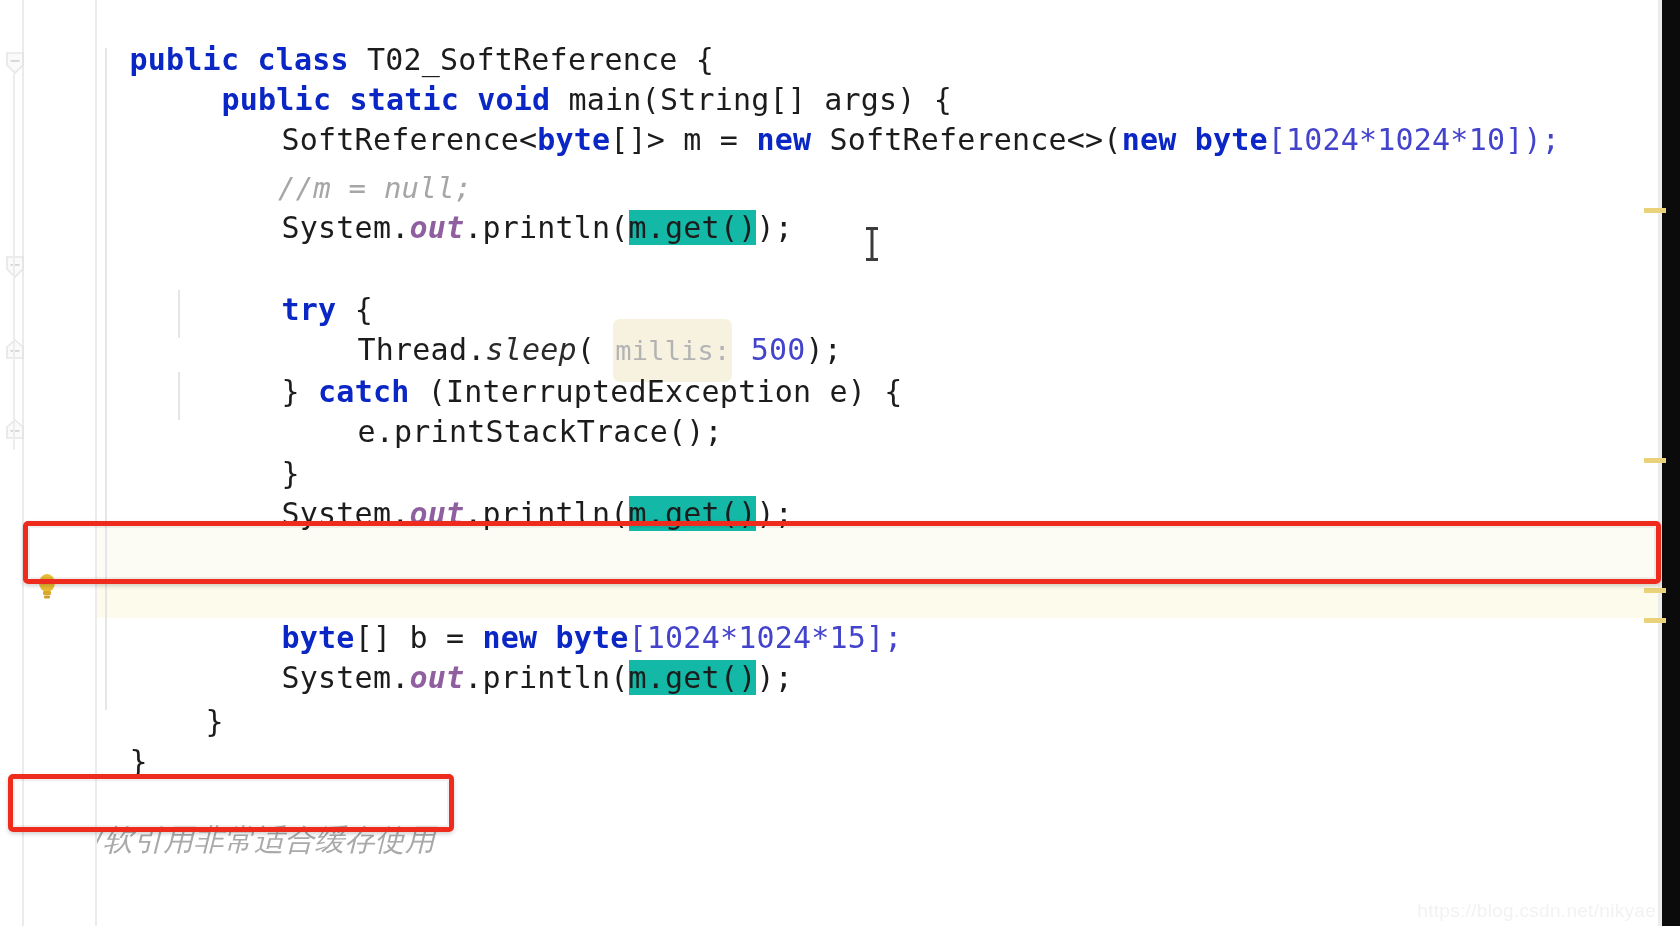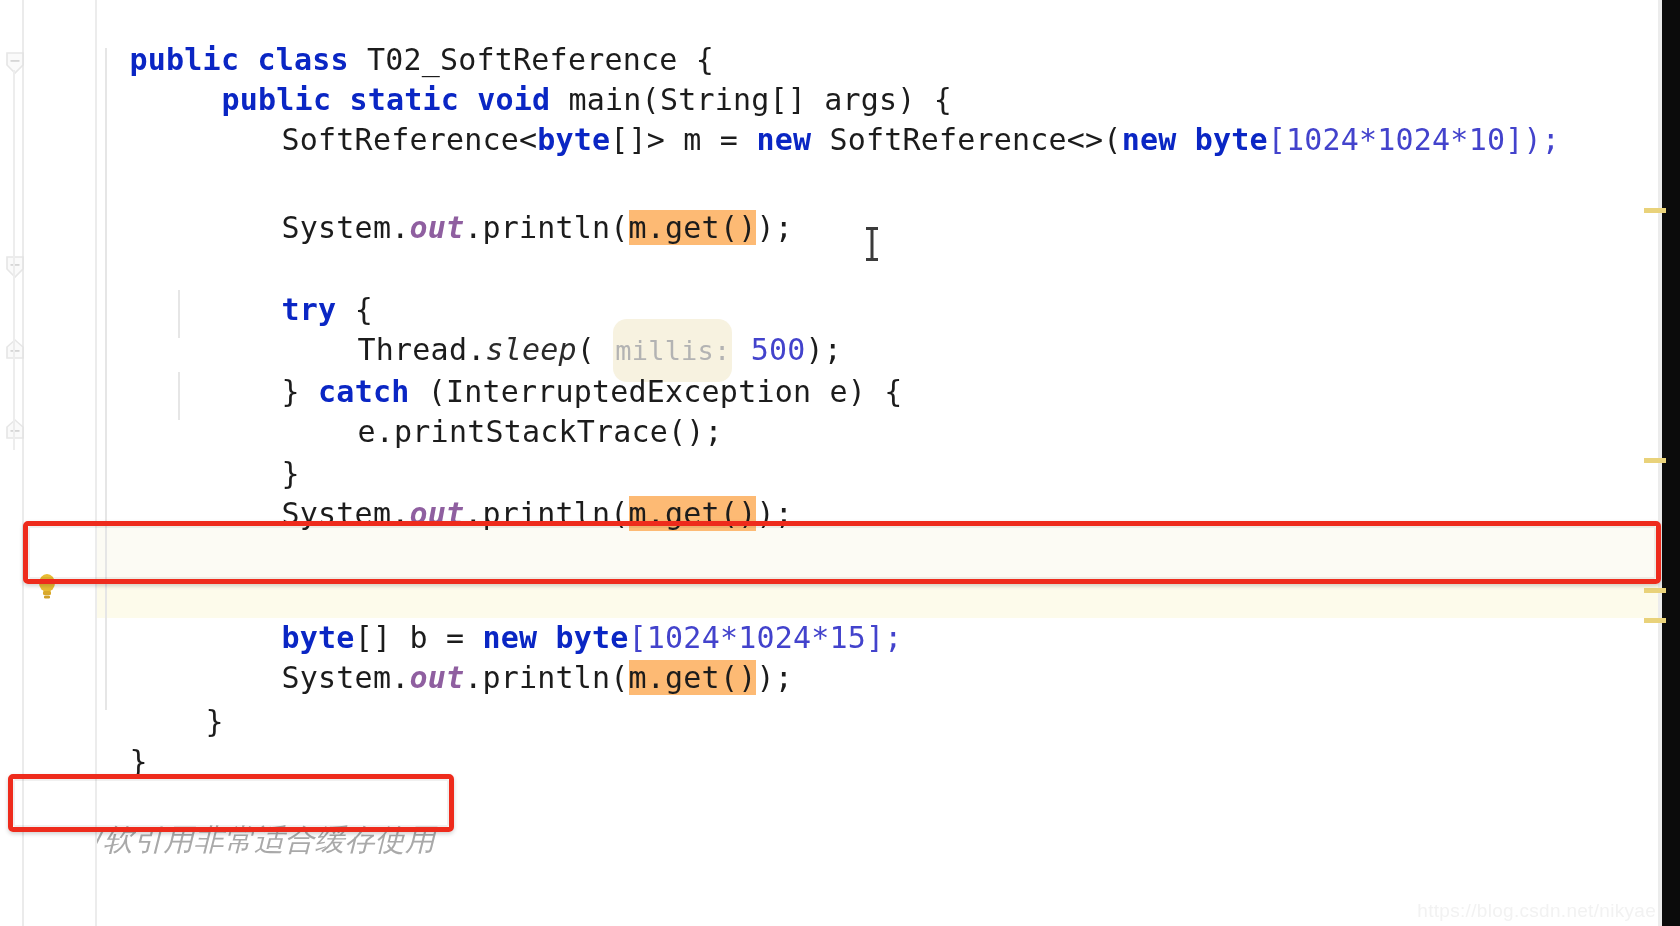--- a/index.html
+++ b/index.html
@@ -77,22 +77,22 @@
     background: #e6e6e6;
   }
 
   
   .kw   { color: #0a26c4; font-weight: bold; }
   .num  { color: #4343cc; }
   .fieldstatic { color: #8f5fa0; font-weight: bold; font-style: italic; }
   .methstatic  { color: #2b2b2b; font-style: italic; }
   .cmt  { color: #a6a6a6; font-style: italic; }
   .cmt-cn { color: #a9a9a9; font-style: italic; font-family: "DejaVu Serif", "Liberation Serif", serif; }
-  .hl   { background: #fdba74; }
-  .hint { color: #b3b3b3; font-size: 27px; background: #f7f2e0; padding: 16px 2px; border-radius: 14px;}
+  .hl   { background: #14b8a6; }
+  .hint { color: #b3b3b3; font-size: 27px; background: #f7f2e0; padding: 16px 2px; border-radius: 7px;}
 
   
   .caret-row {
     position: absolute;
     left: 0;
     width: 1680px;
     background: #fdfbeb;
     z-index: 1;
   }
 
@@ -214,20 +214,23 @@
     </div>
 
     <div class="line" style="top:40px;left:96px;padding-left:16px;">
       <span class="kw">public</span><span> </span><span class="kw">static</span><span> </span><span class="kw">void</span><span> </span><span>main(String[] args) {</span>
     </div>
 
     <div class="line" style="top:80px;left:172px;text-align:right;">
       <span>SoftReference&lt;</span><span class="kw">byte</span><span>[]&gt; m = </span><span class="kw">new</span><span> SoftReference&lt;&gt;(</span><span class="kw">new</span><span> </span><span class="kw">byte</span><span class="num">[</span><span class="num">1024*1024*10</span><span class="num">]);</span>
     </div>
 
+    <div class="line cmt" style="top:128px;left:172px;font-size:29px;">
+      <span>//m = null;</span>
+    </div>
 
     <div class="line" style="top:168px;left:172px;">
       <span>System.</span><span class="fieldstatic">out</span><span>.println(</span><span class="hl">m.get()</span><span>);</span>
     </div>
 
 
     <div class="line" style="top:250px;left:172px;">
       <span class="kw">try</span><span> </span><span>{</span>
     </div>
 

